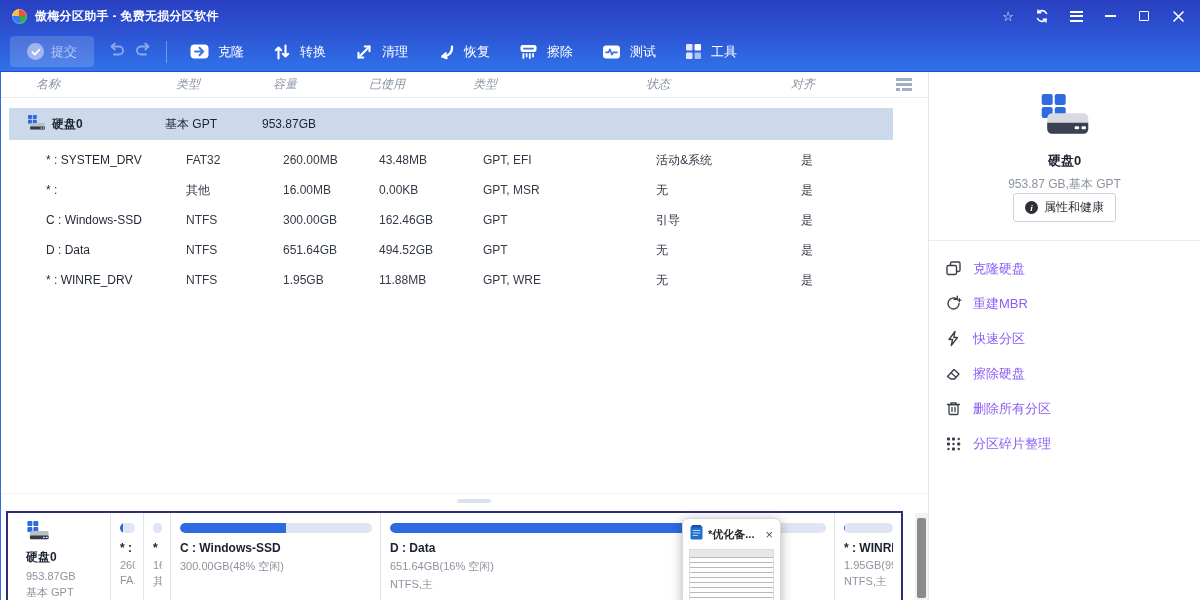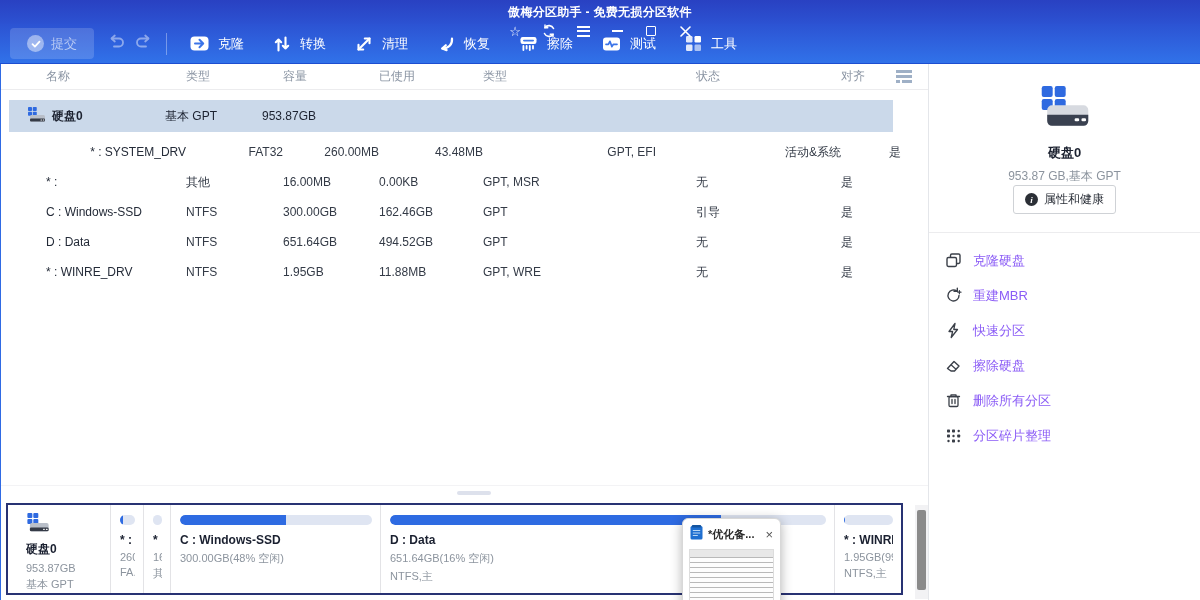--- a/index.html
+++ b/index.html
@@ -1,20 +1,20 @@
 <!DOCTYPE html>
 <html><head>
 <meta charset="utf-8">
 <style>
   * { margin:0; padding:0; box-sizing:border-box; }
   html,body { width:1200px; height:600px; background:#fff; font-family:"Liberation Sans","DejaVu Sans",sans-serif; }
   .app { position:relative; width:1200px; height:600px; overflow:hidden; background:#fff; }
 
   
-  .titlebar { height:24px; background:linear-gradient(180deg,#2941c2,#2c52d2); display:flex; align-items:center; padding:4px 8px; color:#fff;flex-direction:column; }
+  .titlebar { height:24px; background:linear-gradient(180deg,#2941c2,#2c52d2); display:flex; align-items:center; padding:16px 8px; color:#fff; }
   .app-logo { width:15px; height:15px; border-radius:50%; margin:0 8px 0 4px;
     background:conic-gradient(#e8504a 0 22%, #37a94f 22% 50%, #2f7ef0 50% 76%, #f2c23c 76% 100%);
     box-shadow:inset 0 0 0 1px rgba(255,255,255,.25); }
   .win-title { font-size:12px; font-weight:bold; letter-spacing:.3px; flex:1; }
   .win-controls { display:flex; align-items:center; gap:6px; }
   .wc-btn { width:28px; height:20px; display:flex; align-items:center; justify-content:center; color:#fff; font-size:13px; }
   .wc-bar { width:11px; height:2px; background:#fff; }
   .wc-box { width:10px; height:10px; border:1.5px solid #fff; border-radius:1px; }
   .wc-menu { display:flex; flex-direction:column; gap:2.5px; }
   .wc-menu span { display:block; width:13px; height:2px; background:#fff; }
@@ -25,22 +25,22 @@
   .submit-check { width:17px; height:17px; border-radius:50%; background:rgba(255,255,255,.45); display:flex; align-items:center; justify-content:center; }
   .undo-redo { display:flex; gap:10px; margin-right:14px; opacity:.45; }
   .tb-sep { width:1px; height:22px; background:rgba(255,255,255,.35); margin-right:8px; }
   .tb-btn { display:flex; align-items:center; gap:8px; padding:0 14px; height:32px; font-size:13px; color:#fff; }
   .tb-btn svg { display:block; }
 
   
   .content { display:flex; height:536px; }
   .main { position:relative; width:928px; border-left:1px solid #2f6ae4; background:#fff; }
 
-  .thead { display:flex; align-items:center; height:26px; padding-left:45px; border-bottom:1px solid #ececee; color:#8a94a3; font-size:12px; position:relative; }
-  .c0{width:140px;} .c1{width:97px;} .c2{width:96px;} .c3{width:104px;} .c4{width:173px;} .c5{width:145px;margin-left:40px;} .c6{width:60px;}
+  .thead { display:flex; align-items:center; height:26px; padding-left:35px; border-bottom:1px solid #ececee; color:#8a94a3; font-size:12px; position:relative;font-style:italic; }
+  .c0{width:140px;} .c1{width:97px;} .c2{width:96px;} .c3{width:104px;} .c4{width:173px;} .c5{width:145px;} .c6{width:60px;}
   .view-icon { position:absolute; right:16px; top:6px; display:flex; flex-direction:column; gap:2px; }
   .view-icon i { display:block; height:3px; background:#9fb0c6; }
   .view-icon i:nth-child(1){ width:16px; }
   .view-icon i:nth-child(2){ width:16px; }
   .view-icon i:nth-child(3){ width:16px; background:linear-gradient(90deg,#9fb0c6 4px,transparent 4px 6px,#9fb0c6 6px); }
 
   .disk-row { display:flex; align-items:center; height:32px; margin:10px 35px 0 8px; background:#cbd9ea; padding-left:18px; font-size:12px; color:#1c2230; }
   .disk-row .disk-ic { margin-right:6px; }
   .disk-row .dname { font-weight:bold; width:113px; }
   .prow { display:flex; align-items:center; height:30px; padding-left:45px; font-size:12px; color:#333a46; }
@@ -262,21 +262,21 @@
               <rect x="6" y="23" width="30" height="6" rx="2" fill="#353b47"></rect>
               <rect x="27" y="25" width="3" height="2" rx="1" fill="#fff"></rect>
               <rect x="31.5" y="25" width="3" height="2" rx="1" fill="#fff"></rect>
             </svg>
         </span>
         <span class="dname">硬盘0</span>
         <span class="c1">基本 GPT</span>
         <span class="c2">953.87GB</span>
       </div>
 
-      <div class="prow" style="margin-top:5px;text-align:right;">
+      <div class="prow" style="margin-top:5px;">
         <span class="c0 pname">* : SYSTEM_DRV</span>
         <span class="c1">FAT32</span>
         <span class="c2">260.00MB</span>
         <span class="c3">43.48MB</span>
         <span class="c4">GPT, EFI</span>
         <span class="c5">活动&amp;系统</span>
         <span class="c6">是</span>
       </div>
       <div class="prow">
         <span class="c0 pname">* :</span>

